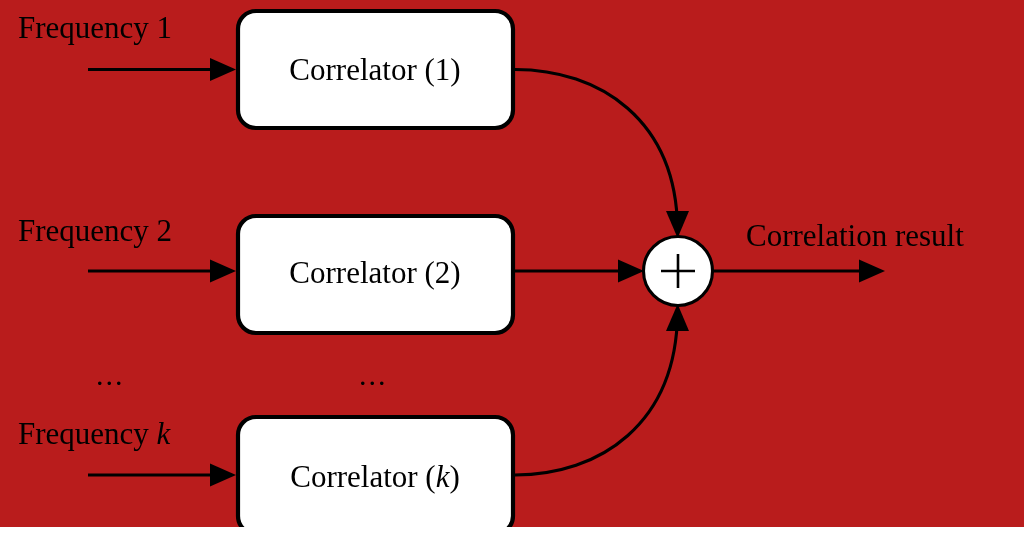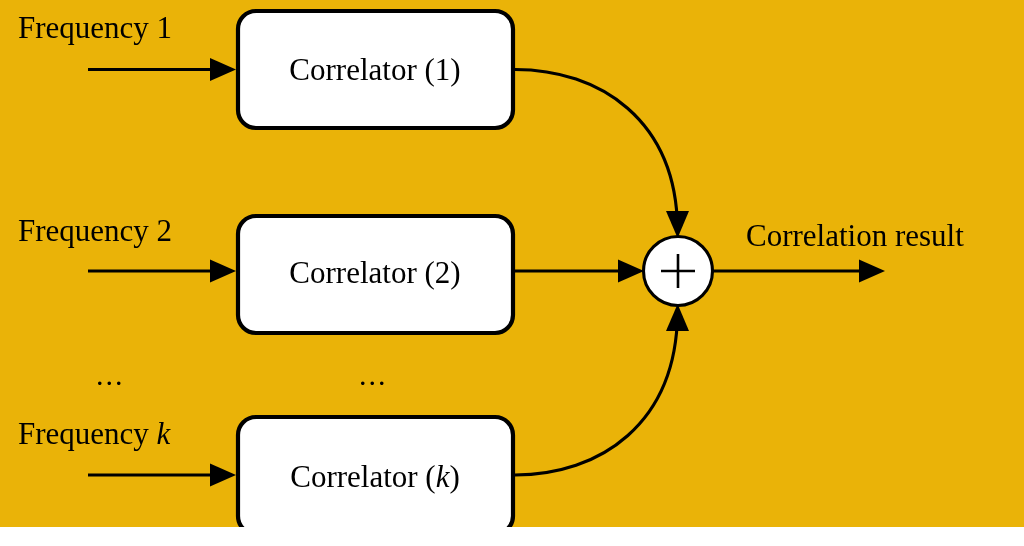--- a/index.html
+++ b/index.html
@@ -8,21 +8,21 @@
     padding: 0;
     background: #ffffff;
   }
   body {
     font-family: "Liberation Serif", "DejaVu Serif", serif;
   }
   #diagram-root {
     position: relative;
     width: 1024px;
     height: 527px;
-    background: #eab308;
+    background: #b91c1c;
     overflow: hidden;
   }
   #diagram-svg {
     position: absolute;
     left: 0;
     top: 0;
     width: 1024px;
     height: 546px;
   }
   .box-rect {

